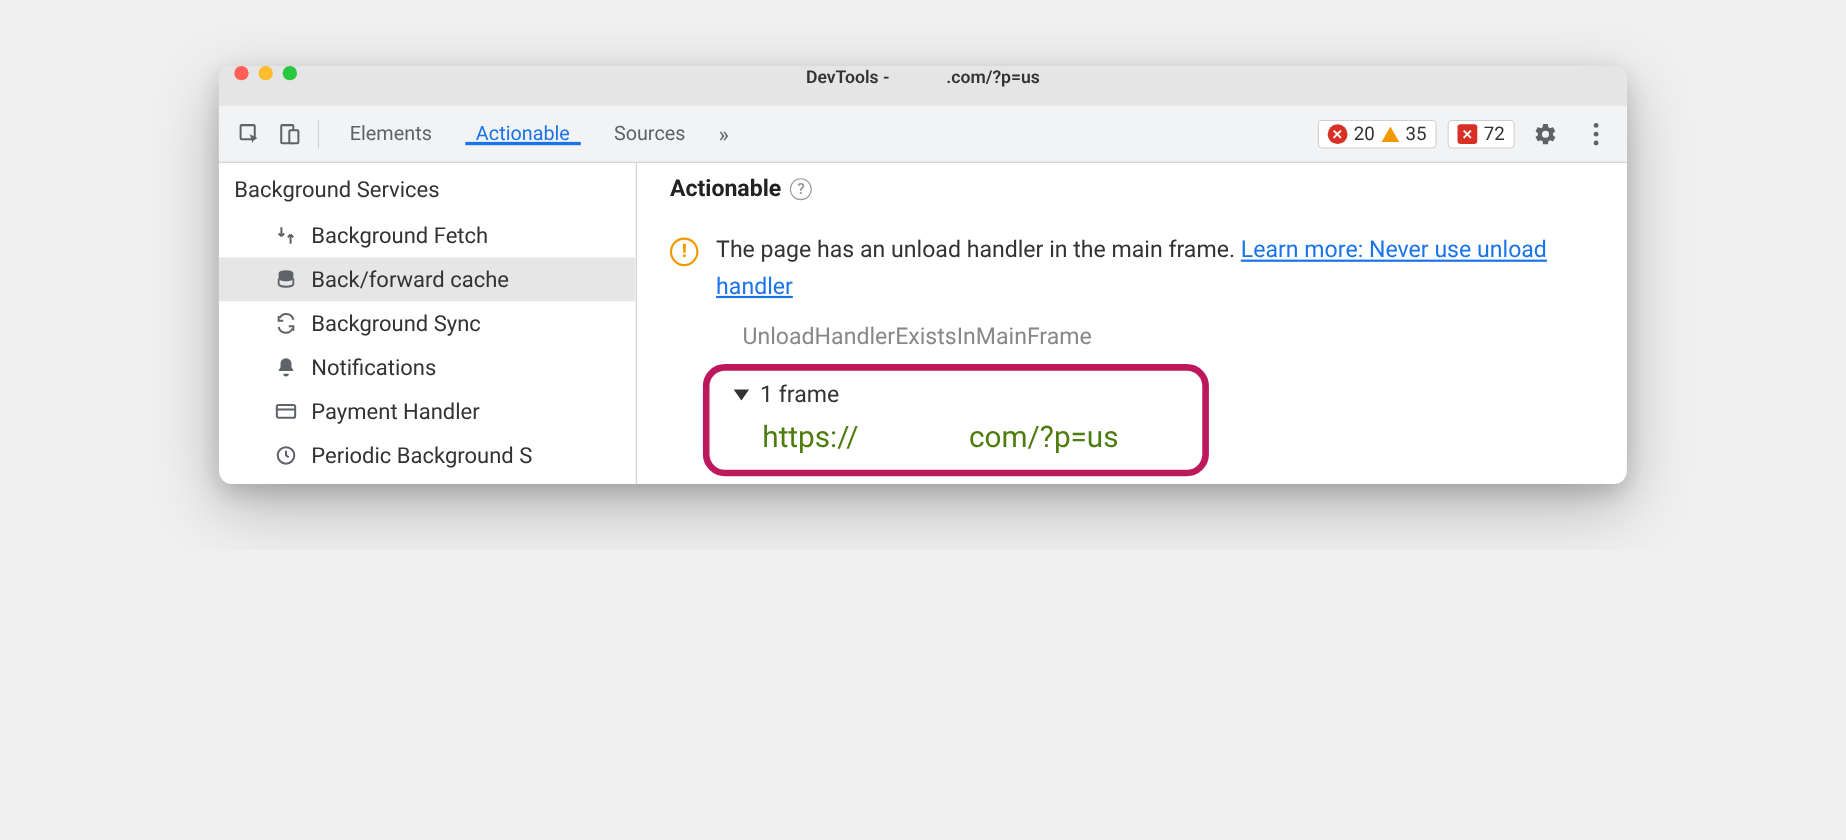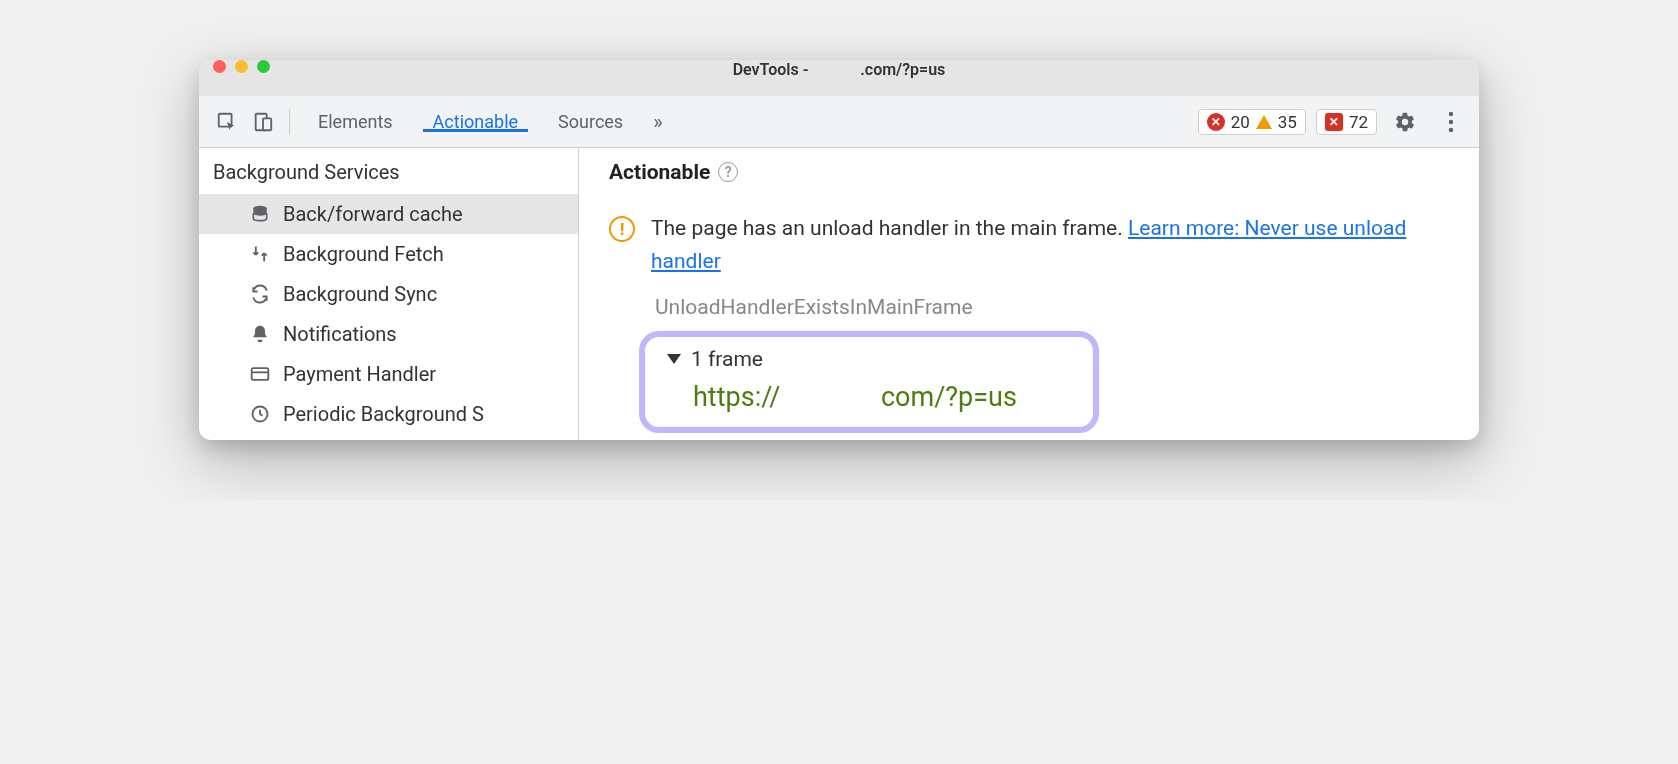--- a/index.html
+++ b/index.html
@@ -185,26 +185,26 @@
   .issue-text {
     font-size: 21px;
     color: #333;
     line-height: 1.55;
   }
   .issue-text a { color: #1a73e8; text-decoration: underline; }
   .reason-name {
     font-size: 21px;
     color: #888;
     margin-top: 18px;
-    margin-left: 46px;
+    margin-left: 66px;
   }
   .frame-box {
     margin-top: 12px;
     margin-left: 30px;
-    border: 6px solid #c4b5fd;
+    border: 6px solid #be185d;
     border-radius: 20px;
     padding: 10px 22px 14px 22px;
     width: 460px;
   }
   .frame-header {
     font-size: 21px; color: #333;
     display:flex; align-items:center; gap:10px;
     cursor: pointer;
   }
   .disclosure {
@@ -281,39 +281,39 @@
         </svg>
       </div>
     </div>
   </div>
 
   <div class="content">
 
     <div class="sidebar">
       <div class="sidebar-heading">Background Services</div>
 
+      <div class="sidebar-item">
+        <span class="item-icon">
+          <svg width="20" height="20" viewBox="0 0 24 24" fill="none" stroke="#5f6368" stroke-width="2.2">
+              <path d="M7 3v10M7 13l-3-3M7 13l3-3"></path>
+              <path d="M17 21V11M17 11l-3 3M17 11l3 3"></path>
+            </svg>
+        </span>
+        <span>Background Fetch</span>
+      </div>
+
       <div class="sidebar-item selected">
         <span class="item-icon">
           <svg width="20" height="20" viewBox="0 0 24 24" fill="#5f6368">
               <ellipse cx="12" cy="5" rx="8" ry="3"></ellipse>
               <path d="M4 5v6c0 1.7 3.6 3 8 3s8-1.3 8-3V5"></path>
               <path d="M4 11v6c0 1.7 3.6 3 8 3s8-1.3 8-3v-6" fill="none" stroke="#5f6368" stroke-width="2"></path>
             </svg>
         </span>
         <span>Back/forward cache</span>
-      </div>
-
-      <div class="sidebar-item">
-        <span class="item-icon">
-          <svg width="20" height="20" viewBox="0 0 24 24" fill="none" stroke="#5f6368" stroke-width="2.2">
-              <path d="M7 3v10M7 13l-3-3M7 13l3-3"></path>
-              <path d="M17 21V11M17 11l-3 3M17 11l3 3"></path>
-            </svg>
-        </span>
-        <span>Background Fetch</span>
       </div>
 
       <div class="sidebar-item">
         <span class="item-icon">
           <svg width="20" height="20" viewBox="0 0 24 24" fill="none" stroke="#5f6368" stroke-width="2.2">
               <path d="M20 8A8 8 0 0 0 5 6.3"></path>
               <path d="M4 16a8 8 0 0 0 15 1.7"></path>
               <path d="M4 4v5h5M20 20v-5h-5"></path>
             </svg>
         </span>

